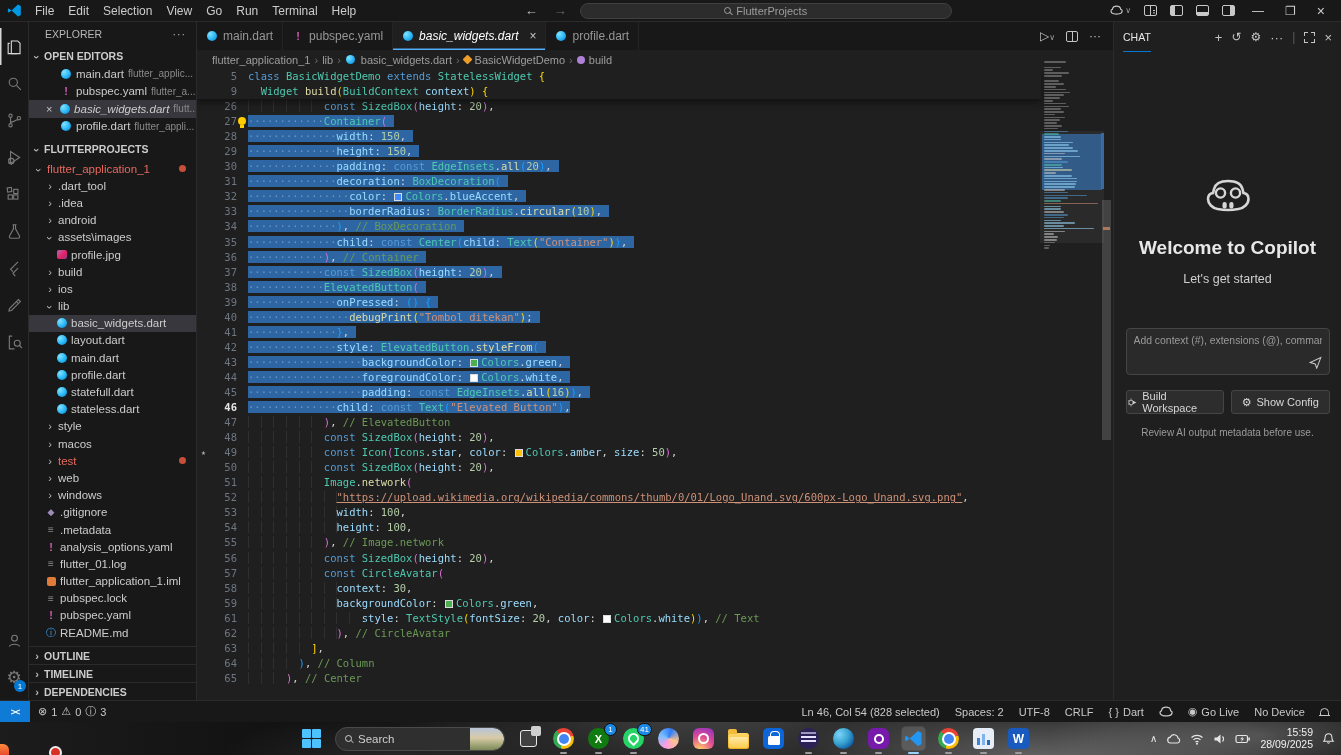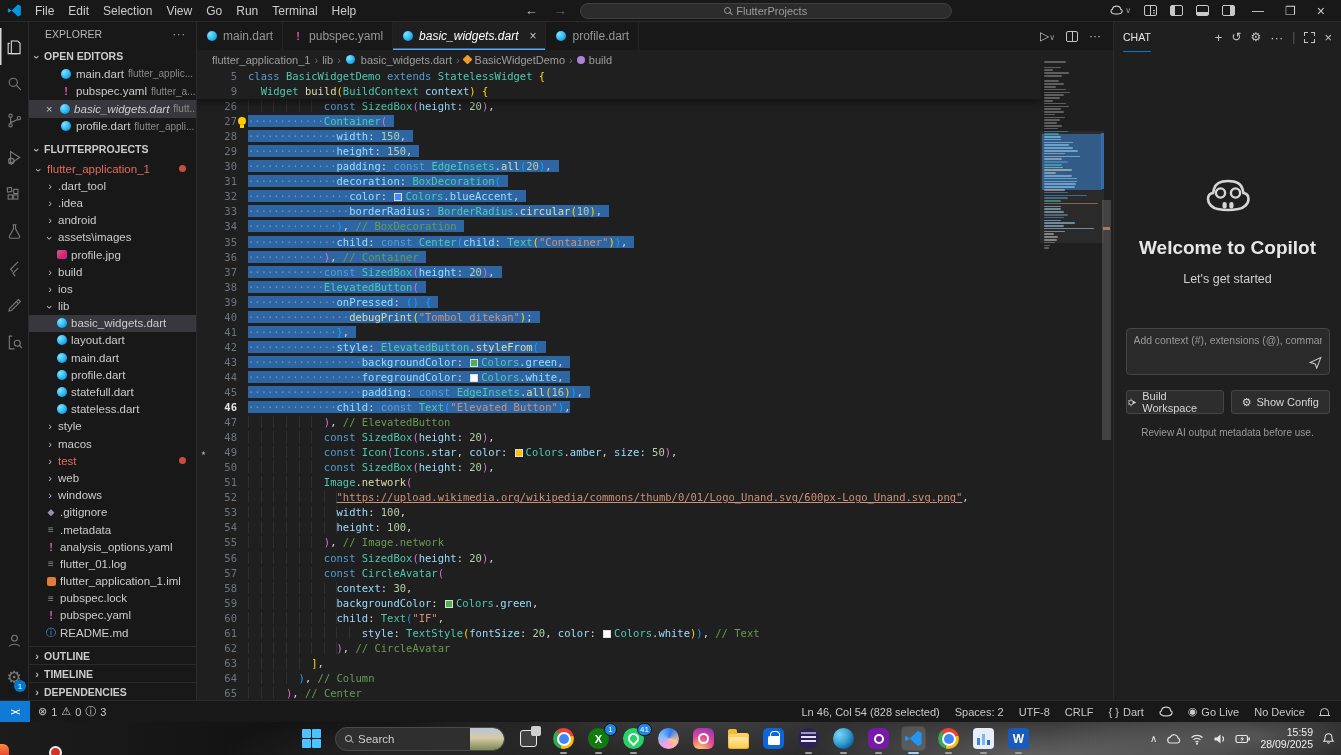--- a/index.html
+++ b/index.html
@@ -644,21 +644,20 @@
             <div class="line"><span class="g1"></span><span class="gn">50</span><span class="g2"></span><span class="lc"><span class="ind">            </span><span class="tok-k">const </span><span class="tok-t">SizedBox</span><span class="tok-b2">(</span><span class="tok-p">height</span><span class="tok-w">: </span><span class="tok-nu">20</span><span class="tok-b2">)</span><span class="tok-w">,</span></span></div>
             <div class="line"><span class="g1"></span><span class="gn">51</span><span class="g2"></span><span class="lc"><span class="ind">            </span><span class="tok-t">Image</span><span class="tok-w">.</span><span class="tok-f">network</span><span class="tok-b2">(</span></span></div>
             <div class="line"><span class="g1"></span><span class="gn">52</span><span class="g2"></span><span class="lc"><span class="ind">              </span><span class="tok-u">"https://upload.wikimedia.org/wikipedia/commons/thumb/0/01/Logo_Unand.svg/600px-Logo_Unand.svg.png"</span><span class="tok-w">,</span></span></div>
             <div class="line"><span class="g1"></span><span class="gn">53</span><span class="g2"></span><span class="lc"><span class="ind">              </span><span class="tok-p">width</span><span class="tok-w">: </span><span class="tok-nu">100</span><span class="tok-w">,</span></span></div>
             <div class="line"><span class="g1"></span><span class="gn">54</span><span class="g2"></span><span class="lc"><span class="ind">              </span><span class="tok-p">height</span><span class="tok-w">: </span><span class="tok-nu">100</span><span class="tok-w">,</span></span></div>
             <div class="line"><span class="g1"></span><span class="gn">55</span><span class="g2"></span><span class="lc"><span class="ind">            </span><span class="tok-b2">)</span><span class="tok-w">, </span><span class="tok-c">// Image.network</span></span></div>
             <div class="line"><span class="g1"></span><span class="gn">56</span><span class="g2"></span><span class="lc"><span class="ind">            </span><span class="tok-k">const </span><span class="tok-t">SizedBox</span><span class="tok-b2">(</span><span class="tok-p">height</span><span class="tok-w">: </span><span class="tok-nu">20</span><span class="tok-b2">)</span><span class="tok-w">,</span></span></div>
             <div class="line"><span class="g1"></span><span class="gn">57</span><span class="g2"></span><span class="lc"><span class="ind">            </span><span class="tok-k">const </span><span class="tok-t">CircleAvatar</span><span class="tok-b2">(</span></span></div>
             <div class="line"><span class="g1"></span><span class="gn">58</span><span class="g2"></span><span class="lc"><span class="ind">              </span><span class="tok-p">context</span><span class="tok-w">: </span><span class="tok-nu">30</span><span class="tok-w">,</span></span></div>
             <div class="line"><span class="g1"></span><span class="gn">59</span><span class="g2"></span><span class="lc"><span class="ind">              </span><span class="tok-p">backgroundColor</span><span class="tok-w">: </span><span class="sq" style="background: rgb(76, 175, 80);"></span><span class="tok-t">Colors</span><span class="tok-w">.</span><span class="tok-p">green</span><span class="tok-w">,</span></span></div>
-            <div class="line"><span class="g1"></span><span class="gn">60</span><span class="g2"></span><span class="lc"><span class="ind">              </span><span class="tok-p">child</span><span class="tok-w">: </span><span class="tok-t">Text</span><span class="tok-b3">(</span><span class="tok-s">"IF"</span><span class="tok-w">,</span></span></div>
             <div class="line"><span class="g1"></span><span class="gn">61</span><span class="g2"></span><span class="lc"><span class="ind">                  </span><span class="tok-p">style</span><span class="tok-w">: </span><span class="tok-t">TextStyle</span><span class="tok-b1">(</span><span class="tok-p">fontSize</span><span class="tok-w">: </span><span class="tok-nu">20</span><span class="tok-w">, </span><span class="tok-p">color</span><span class="tok-w">: </span><span class="sq" style="background: rgb(255, 255, 255);"></span><span class="tok-t">Colors</span><span class="tok-w">.</span><span class="tok-p">white</span><span class="tok-b1">)</span><span class="tok-b3">)</span><span class="tok-w">, </span><span class="tok-c">// Text</span></span></div>
             <div class="line"><span class="g1"></span><span class="gn">62</span><span class="g2"></span><span class="lc"><span class="ind">              </span><span class="tok-b2">)</span><span class="tok-w">, </span><span class="tok-c">// CircleAvatar</span></span></div>
             <div class="line"><span class="g1"></span><span class="gn">63</span><span class="g2"></span><span class="lc"><span class="ind">          </span><span class="tok-b1">]</span><span class="tok-w">,</span></span></div>
             <div class="line"><span class="g1"></span><span class="gn">64</span><span class="g2"></span><span class="lc"><span class="ind">        </span><span class="tok-b3">)</span><span class="tok-w">, </span><span class="tok-c">// Column</span></span></div>
             <div class="line"><span class="g1"></span><span class="gn">65</span><span class="g2"></span><span class="lc"><span class="ind">      </span><span class="tok-b2">)</span><span class="tok-w">, </span><span class="tok-c">// Center</span></span></div>
           </div>
         <div class="sticky">
             <div class="line"><span class="g1"></span><span class="gn">5</span><span class="g2"></span><span class="lc"><span class="tok-k">class </span><span class="tok-t">BasicWidgetDemo</span><span class="tok-w"> </span><span class="tok-k">extends</span><span class="tok-w"> </span><span class="tok-t">StatelessWidget</span><span class="tok-w"> </span><span class="tok-b1">{</span></span></div>
             <div class="line"><span class="g1"></span><span class="gn">9</span><span class="g2"></span><span class="lc"><span class="tok-w">  </span><span class="tok-t">Widget</span><span class="tok-w"> </span><span class="tok-f">build</span><span class="tok-b1">(</span><span class="tok-t">BuildContext</span><span class="tok-w"> </span><span class="tok-p">context</span><span class="tok-b1">)</span><span class="tok-w"> </span><span class="tok-b1">{</span></span></div>
           </div>

